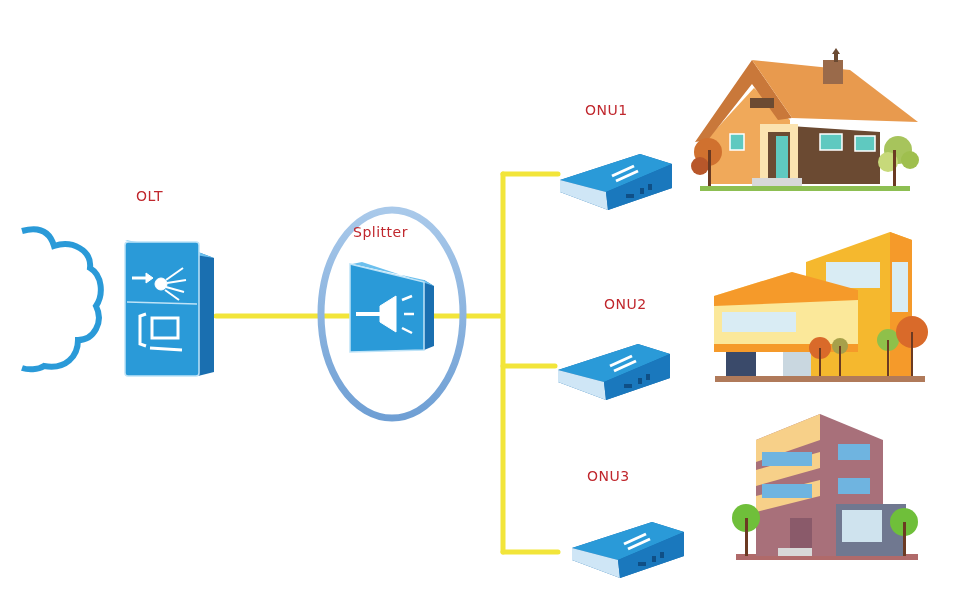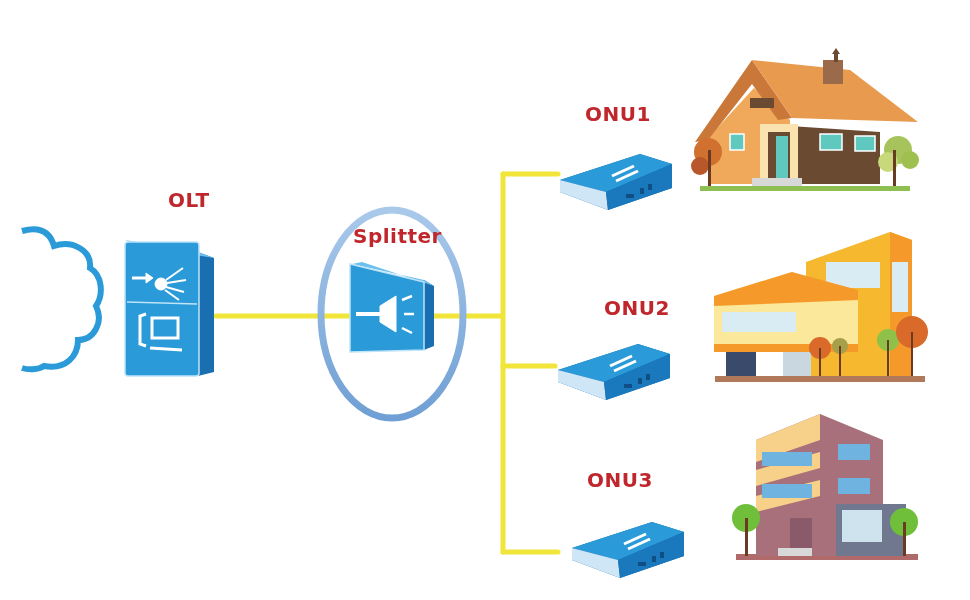--- a/index.html
+++ b/index.html
@@ -1,18 +1,18 @@
 <!DOCTYPE html>
 <html><head>
   <meta charset="utf-8">
   <style>
     html, body { margin: 0; padding: 0; background: #ffffff; }
     body { width: 970px; height: 600px; position: relative; overflow: hidden; font-family: "DejaVu Sans", sans-serif; }
     svg#diagram { position: absolute; left: 0; top: 0; }
-    .lbl { position: absolute; font-family: "DejaVu Sans", sans-serif; font-weight: bold; font-size: 20px; color: #c0272d; letter-spacing: 0.5px; }
+    .lbl { position: absolute; font-family: "DejaVu Sans", sans-serif; font-weight: normal; font-size: 14px; color: #c0272d; letter-spacing: 0.5px; }
   </style>
 </head>
 <body>
 
 <svg id="diagram" width="970" height="600" viewBox="0 0 970 600">
   <defs>
     <linearGradient id="ringGrad" x1="0" y1="0" x2="0" y2="1">
       <stop offset="0" stop-color="#a9c9ea"></stop>
       <stop offset="1" stop-color="#6f9fd4"></stop>
     </linearGradient>
@@ -162,17 +162,17 @@
     <rect x="836" y="504" width="70" height="52" fill="#707890"></rect>
     <rect x="842" y="510" width="40" height="32" fill="#cfe3ee"></rect>
     <rect x="778" y="548" width="34" height="8" fill="#d8d8d8"></rect>
     <circle cx="746" cy="518" r="14" fill="#6fbf3a"></circle>
     <rect x="745" y="518" width="3" height="38" fill="#6b3a22"></rect>
     <circle cx="904" cy="522" r="14" fill="#6fbf3a"></circle>
     <rect x="903" y="522" width="3" height="34" fill="#6b3a22"></rect>
   </g>
 </svg>
 
-<div class="lbl" style="left:136px; top:188px;margin-left:32px;">OLT</div>
+<div class="lbl" style="left:136px; top:188px;">OLT</div>
 <div class="lbl" style="left:353px; top:224px;">Splitter</div>
 <div class="lbl" style="left:585px; top:102px;">ONU1</div>
 <div class="lbl" style="left:604px; top:296px;">ONU2</div>
 <div class="lbl" style="left:587px; top:468px;">ONU3</div>
 
 </body></html>

